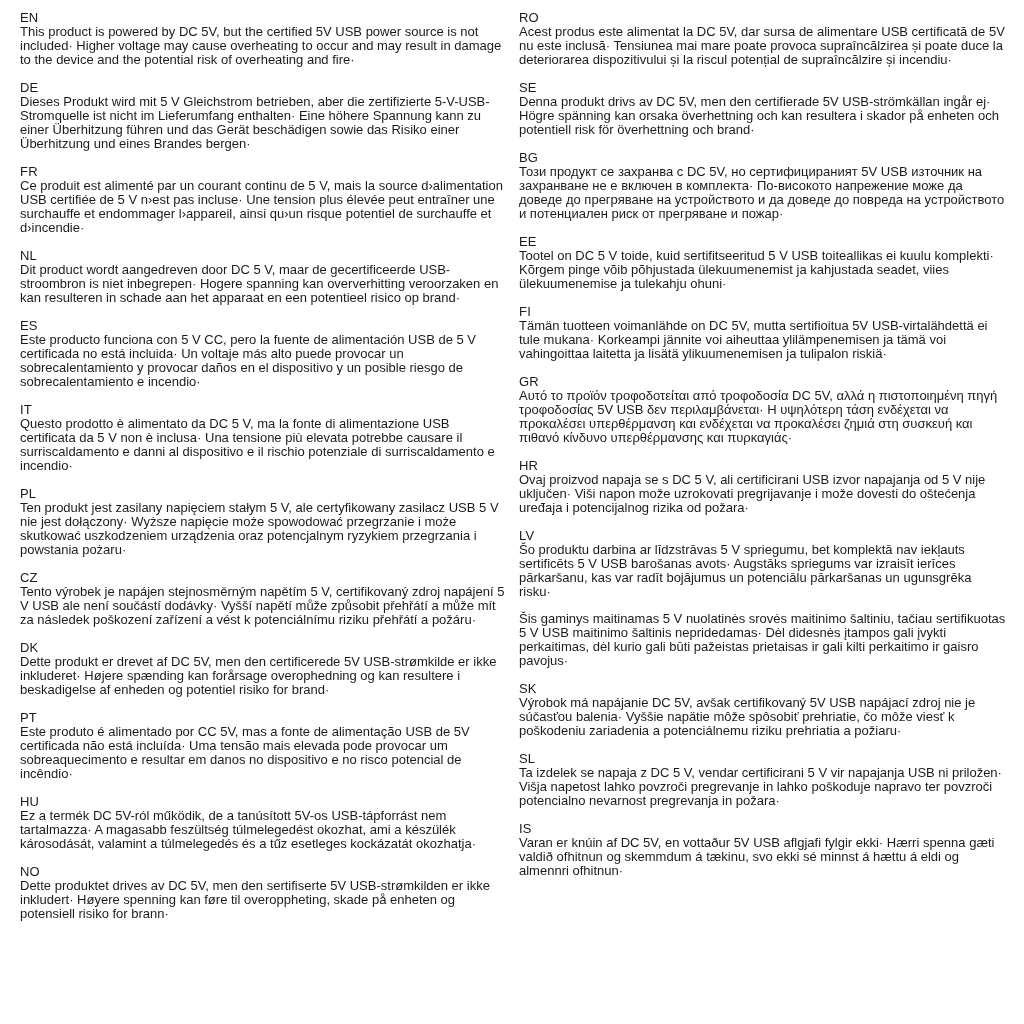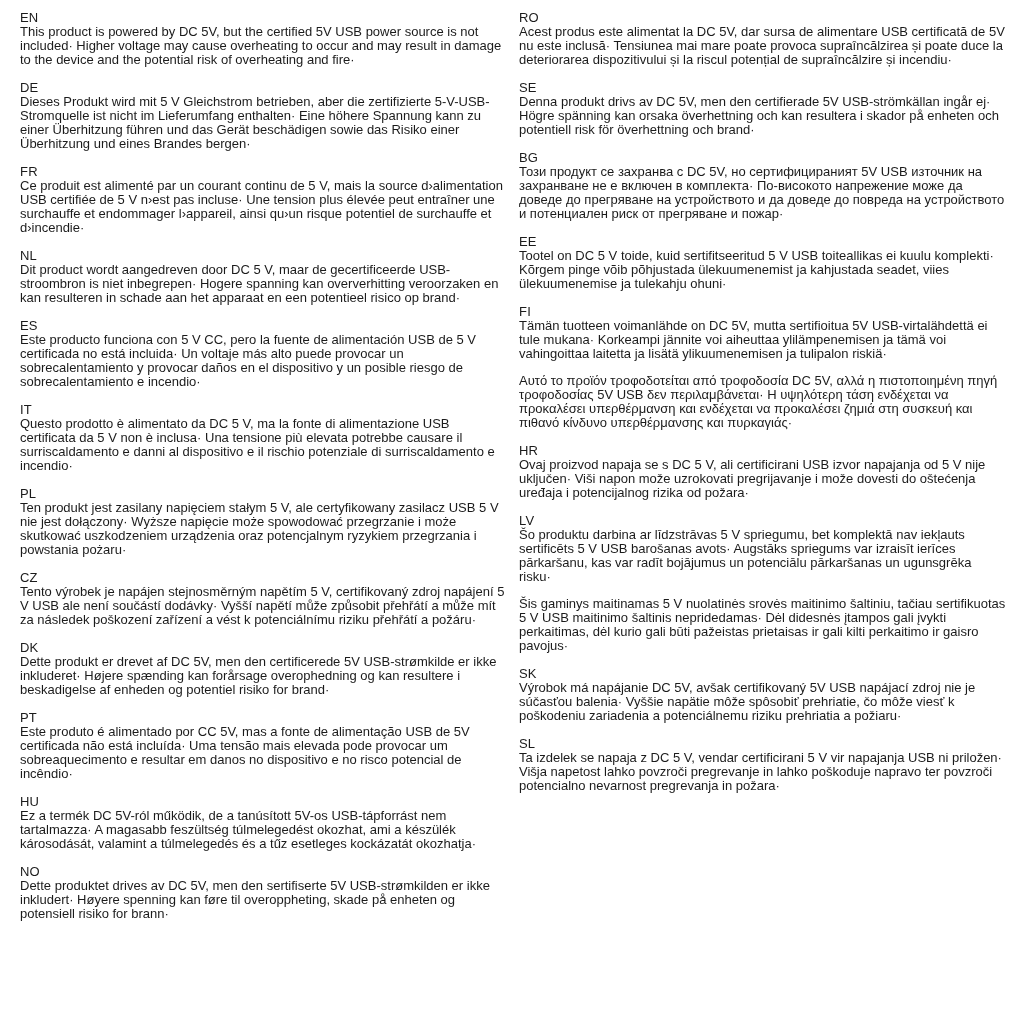--- a/index.html
+++ b/index.html
@@ -106,20 +106,21 @@
     </section>
     <section class="block">
       <div class="code">EE</div>
       <p class="text">Tootel on DC 5 V toide, kuid sertifitseeritud 5 V USB toiteallikas ei kuulu komplekti· Kõrgem pinge võib põhjustada ülekuumenemist ja kahjustada seadet, viies ülekuumenemise ja tulekahju ohuni·</p>
     </section>
     <section class="block">
       <div class="code">FI</div>
       <p class="text">Tämän tuotteen voimanlähde on DC 5V, mutta sertifioitua 5V USB-virtalähdettä ei tule mukana· Korkeampi jännite voi aiheuttaa ylilämpenemisen ja tämä voi vahingoittaa laitetta ja lisätä ylikuumenemisen ja tulipalon riskiä·</p>
     </section>
     <section class="block">
+      <div class="code">GR</div>
       <p class="text">Αυτό το προϊόν τροφοδοτείται από τροφοδοσία DC 5V, αλλά η πιστοποιημένη πηγή τροφοδοσίας 5V USB δεν περιλαμβάνεται· Η υψηλότερη τάση ενδέχεται να προκαλέσει υπερθέρμανση και ενδέχεται να προκαλέσει ζημιά στη συσκευή και πιθανό κίνδυνο υπερθέρμανσης και πυρκαγιάς·</p>
     </section>
     <section class="block">
       <div class="code">HR</div>
       <p class="text">Ovaj proizvod napaja se s DC 5 V, ali certificirani USB izvor napajanja od 5 V nije uključen· Viši napon može uzrokovati pregrijavanje i može dovesti do oštećenja uređaja i potencijalnog rizika od požara·</p>
     </section>
     <section class="block">
       <div class="code">LV</div>
       <p class="text">Šo produktu darbina ar līdzstrāvas 5 V spriegumu, bet komplektā nav iekļauts sertificēts 5 V USB barošanas avots· Augstāks spriegums var izraisīt ierīces pārkaršanu, kas var radīt bojājumus un potenciālu pārkaršanas un ugunsgrēka risku·</p>
     </section>
@@ -127,15 +128,19 @@
       <p class="text">Šis gaminys maitinamas 5 V nuolatinės srovės maitinimo šaltiniu, tačiau sertifikuotas 5 V USB maitinimo šaltinis nepridedamas· Dėl didesnės įtampos gali įvykti perkaitimas, dėl kurio gali būti pažeistas prietaisas ir gali kilti perkaitimo ir gaisro pavojus·</p>
     </section>
     <section class="block">
       <div class="code">SK</div>
       <p class="text">Výrobok má napájanie DC 5V, avšak certifikovaný 5V USB napájací zdroj nie je súčasťou balenia· Vyššie napätie môže spôsobiť prehriatie, čo môže viesť k poškodeniu zariadenia a potenciálnemu riziku prehriatia a požiaru·</p>
     </section>
     <section class="block">
       <div class="code">SL</div>
       <p class="text">Ta izdelek se napaja z DC 5 V, vendar certificirani 5 V vir napajanja USB ni priložen· Višja napetost lahko povzroči pregrevanje in lahko poškoduje napravo ter povzroči potencialno nevarnost pregrevanja in požara·</p>
     </section>
+    <section class="block">
+      <div class="code">IS</div>
+      <p class="text">Varan er knúin af DC 5V, en vottaður 5V USB aflgjafi fylgir ekki· Hærri spenna gæti valdið ofhitnun og skemmdum á tækinu, svo ekki sé minnst á hættu á eldi og almennri ofhitnun·</p>
+    </section>
   </div>
 
 </div>
 
 </body></html>

